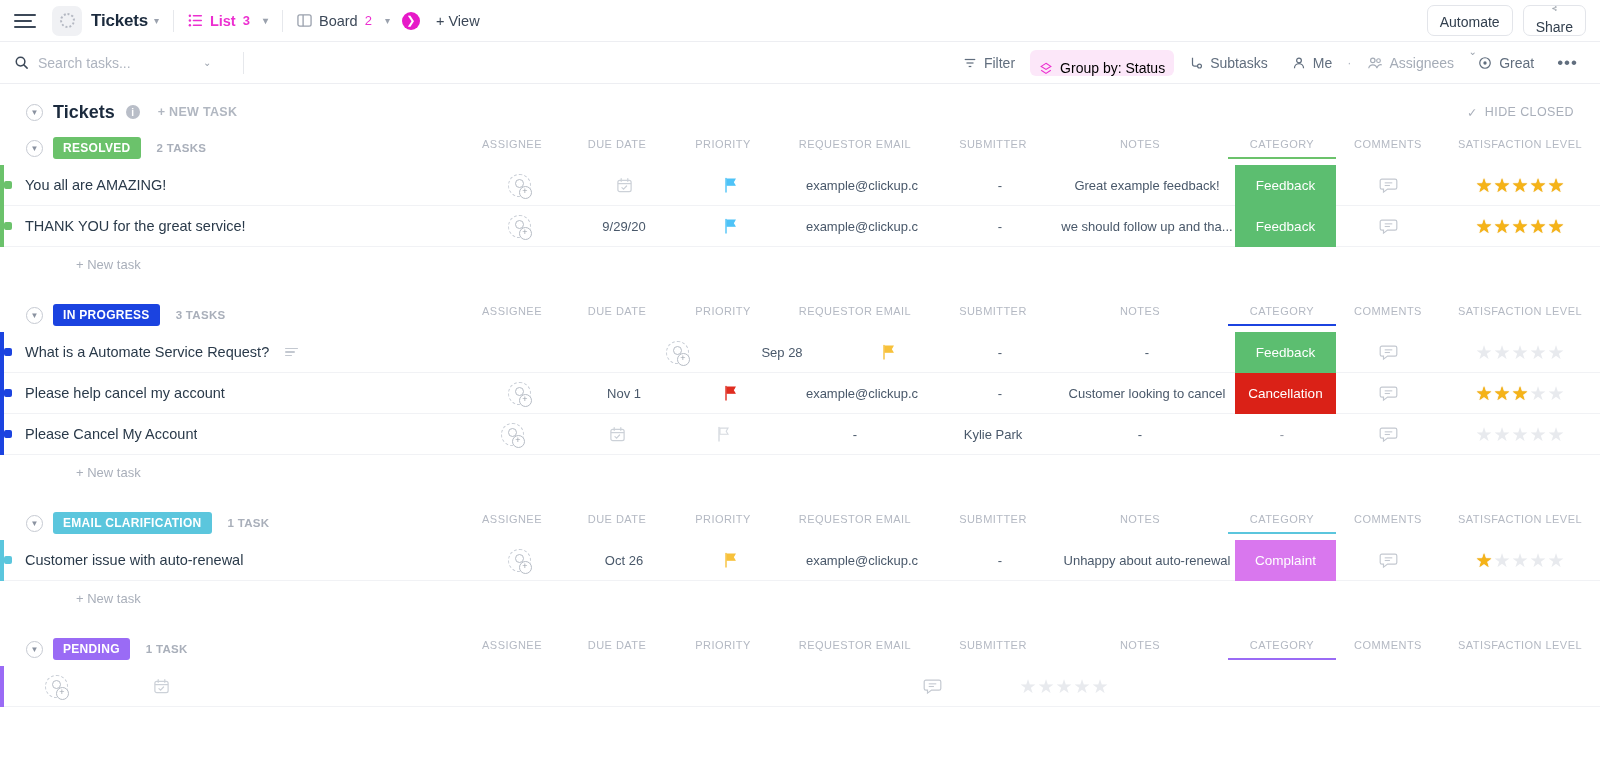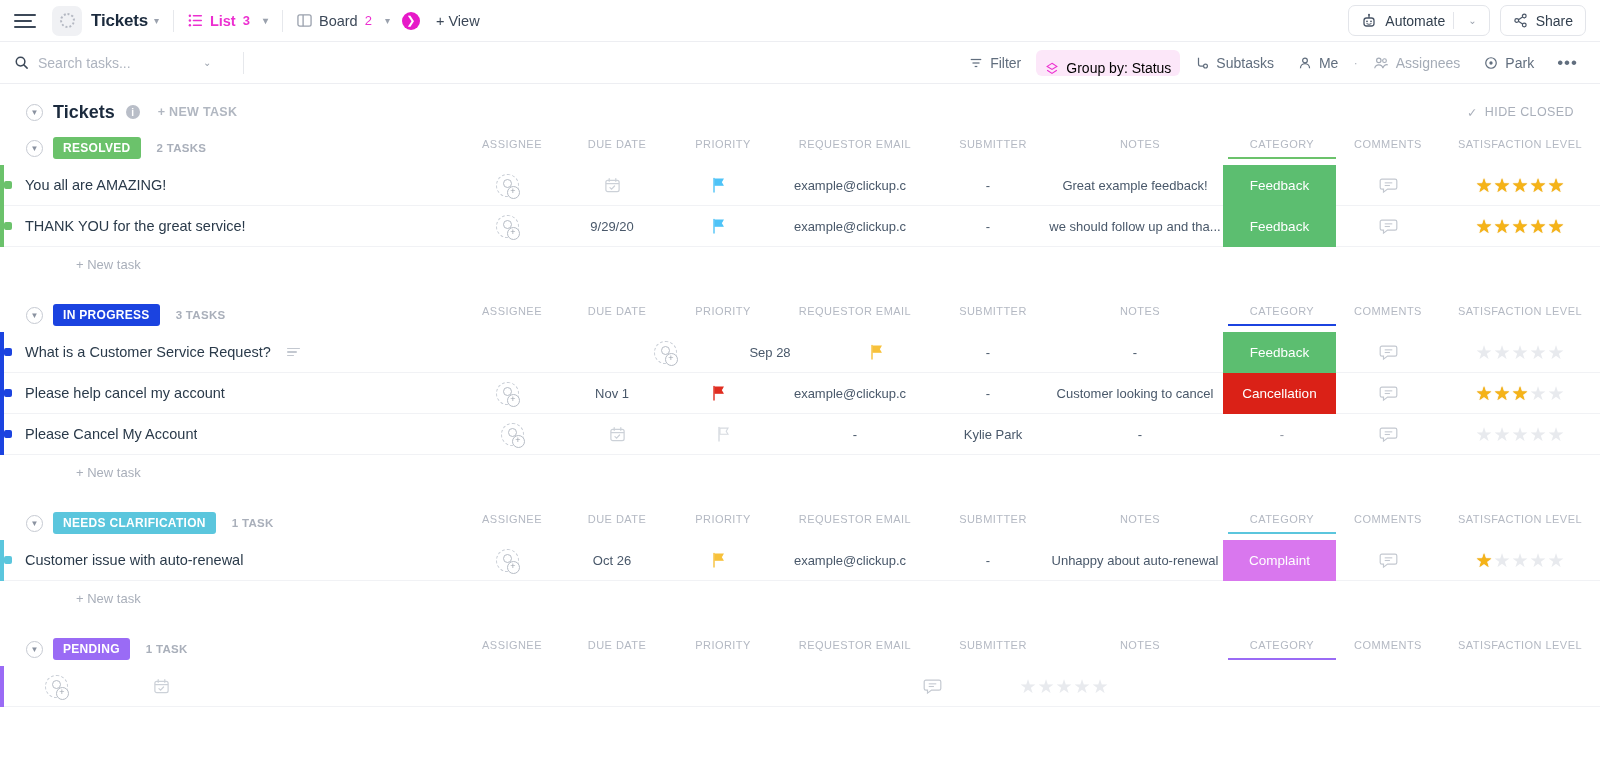--- a/index.html
+++ b/index.html
@@ -36,21 +36,21 @@
   .viewtab.idle .viewcount { color:#ec2fd0; }
   .pinkcircle {
     width:18px;height:18px;border-radius:50%;background:#e619c8;
     display:flex;align-items:center;justify-content:center;color:#fff;font-size:11px;
     margin-left:12px; cursor:pointer;
   }
   .addview { display:flex;align-items:center;gap:6px;font-size:14.5px;color:#3c4858;margin-left:16px;cursor:pointer; }
   .topright { margin-left:auto; display:flex; align-items:center; gap:10px; }
   .pillbtn {
     display:flex;align-items:center;gap:8px;height:31px;padding:0 12px;
-    border:1px solid #e3e5ea;border-radius:7px;background:#fff;font-size:14px;color:#33404f;cursor:pointer;
+    border:1px solid #e3e5ea;border-radius:7px;background:#fff;font-size:14px;color:#33404f;cursor:pointer;flex-direction:column;
   }
   .pillbtn .divline { width:1px;height:17px;background:#e3e5ea; }
 
   
   .toolbar {
     height: 42px; display:flex; align-items:center; padding:0 14px;
     border-bottom:1px solid #edeef2; background:#fff;
   }
   .searchwrap { display:flex;align-items:center;gap:9px;width:215px; }
   .searchwrap input {
@@ -123,21 +123,21 @@
   .cell.notes { font-size:13px; white-space:nowrap; overflow:hidden; text-overflow:ellipsis; display:block; line-height:41px; }
   .avatar-add { width:23px;height:23px;border-radius:50%;border:1.3px dashed #c9ced6;position:relative;cursor:pointer; }
   .avatar-add::before{
     content:"";position:absolute;left:6px;top:4px;width:7px;height:7px;border-radius:50%;
     border:1.3px solid #b6bcc5;
   }
   .avatar-add::after{
     content:"+";position:absolute;right:-2px;bottom:-3px;width:11px;height:11px;border-radius:50%;
     background:#fff;border:1.2px solid #b6bcc5;color:#9aa1ab;font-size:9px;line-height:9px;text-align:center;
   }
-  .catbadge { height:41px;width:113px;display:flex;align-items:center;justify-content:center;color:#fff;font-size:13.5px;cursor:pointer; }
+  .catbadge { height:41px;width:101px;display:flex;align-items:center;justify-content:center;color:#fff;font-size:13.5px;cursor:pointer; }
   .stars { display:flex;gap:1px;justify-content:center;align-items:center;font-size:19px;line-height:1; }
   .star-on  { color:#f5b318; text-shadow: 0 0 1px #e09a06; }
   .star-off { color:#e8eaee; }
   .newtask-row { font-size:13px;color:#a9afba;padding:10px 0 0 76px; }
   .groupspacer { height:22px; }
 </style>
 </head>
 <body>
 
 <div class="topbar">
@@ -267,21 +267,21 @@
         <path d="M11.5 13.4 a4 4 0 0 1 5.2-3.3" fill="none" stroke="#a5acb7" stroke-width="1.3"></path>
       </svg>
       <span style="color:#a5acb7;">Assignees</span>
     </div>
 
     <div class="tbitem">
       <svg width="14" height="14" viewBox="0 0 16 16">
         <circle cx="8" cy="8" r="6" fill="none" stroke="#616e7e" stroke-width="1.4"></circle>
         <circle cx="8" cy="8" r="1.9" fill="#616e7e"></circle>
       </svg>
-      <span>Park</span>
+      <span>Great</span>
     </div>
 
     <div class="tbdots">•••</div>
   </div>
 </div>
 
 <div class="listhead">
   <div class="circ-chev">▼</div>
   <div class="listname">Tickets</div>
   <div class="infoicon">i</div>
@@ -410,21 +410,21 @@
             <div class="c-notes" style="">NOTES</div>
             <div class="c-cat" style="border-bottom:2px solid #1b43e0;padding-bottom:7px;">CATEGORY</div>
             <div class="c-comm" style="">COMMENTS</div>
             <div class="c-sat" style="">SATISFACTION LEVEL</div>
           </div>
         </div>
         <div class="rows" style="border-left-color:#1b43e0">
           <div class="row">
       <div class="namecell">
         <span class="sqdot" style="background:#1b43e0"></span>
-        <span class="tname">What is a Customer Service Request?</span>
+        <span class="tname">What is a Automate Service Request?</span>
               <span class="desc-icon">
                 <i></i>
                 <i></i>
                 <i></i>
               </span>
       </div>
       <div class="cell c-assignee">
         <div class="avatar-add"></div>
       </div>
       <div class="cell c-due ">Sep 28</div>
@@ -534,21 +534,21 @@
               </div>
             </div>
     </div>
         </div>
         <div class="newtask-row">+ New task</div>
       </div>
       <div class="groupspacer"></div>
       <div class="group">
         <div class="grouphead">
       <div class="circ-chev">▼</div>
-      <div class="statusbadge" style="background:#5bc6dd">NEEDS CLARIFICATION</div>
+      <div class="statusbadge" style="background:#5bc6dd">EMAIL CLARIFICATION</div>
       <div class="taskcount">1 TASK</div>
       <div class="colheads">
             <div class="c-assignee" style="">ASSIGNEE</div>
             <div class="c-due" style="">DUE DATE</div>
             <div class="c-priority" style="">PRIORITY</div>
             <div class="c-email" style="">REQUESTOR EMAIL</div>
             <div class="c-submit" style="">SUBMITTER</div>
             <div class="c-notes" style="">NOTES</div>
             <div class="c-cat" style="border-bottom:2px solid #5bc6dd;padding-bottom:7px;">CATEGORY</div>
             <div class="c-comm" style="">COMMENTS</div>

